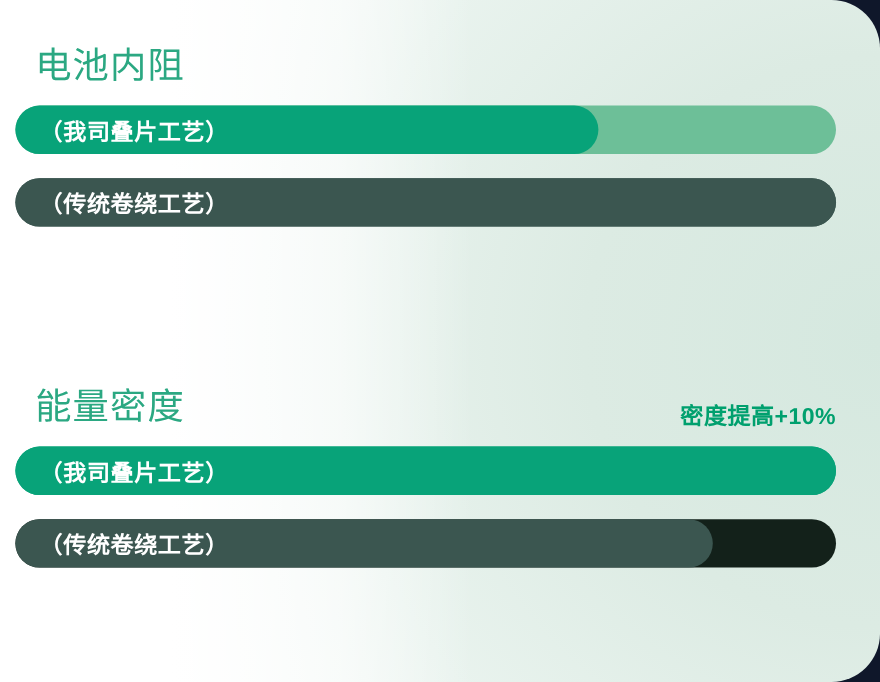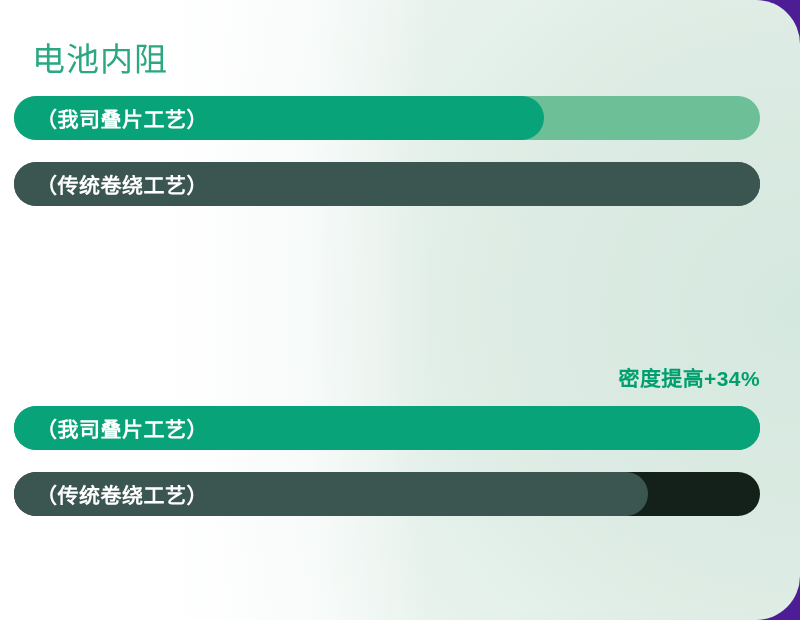--- a/index.html
+++ b/index.html
@@ -13,21 +13,21 @@
     background: #ffffff;
     font-family: "Liberation Sans", "DejaVu Sans", sans-serif;
     overflow: hidden;
   }
 
   
   #infographic {
     position: relative;
     width: 800px;
     height: 620px;
-    background: #4c1d95;
+    background: #0f172a;
     overflow: hidden;
   }
   .bg-panel {
     position: absolute;
     left: 0;
     top: 0;
     width: 800px;
     height: 620px;
     border-top-right-radius: 44px;
     border-bottom-right-radius: 44px;
@@ -148,21 +148,22 @@
         <div class="bar bar-track" style="width: 746px; background: rgb(59, 86, 80);"></div>
         <div class="bar-fill" style="width: 746px; background: rgb(59, 86, 80);"></div>
         <div class="bar-label">（传统卷绕工艺）</div>
       </div>
 
     </div>
   </section>
 
   <section class="group" id="group-1">
     <div class="group-header">
-      <div class="group-delta">密度提高+34%</div>
+      <div class="group-title">能量密度</div>
+      <div class="group-delta">密度提高+10%</div>
     </div>
 
     <div class="bar-list">
 
       <div class="bar-row">
         <div class="bar bar-track" style="width: 746px; background: rgb(8, 163, 121);"></div>
         <div class="bar-fill" style="width: 746px; background: rgb(8, 163, 121);"></div>
         <div class="bar-label">（我司叠片工艺）</div>
       </div>
 

